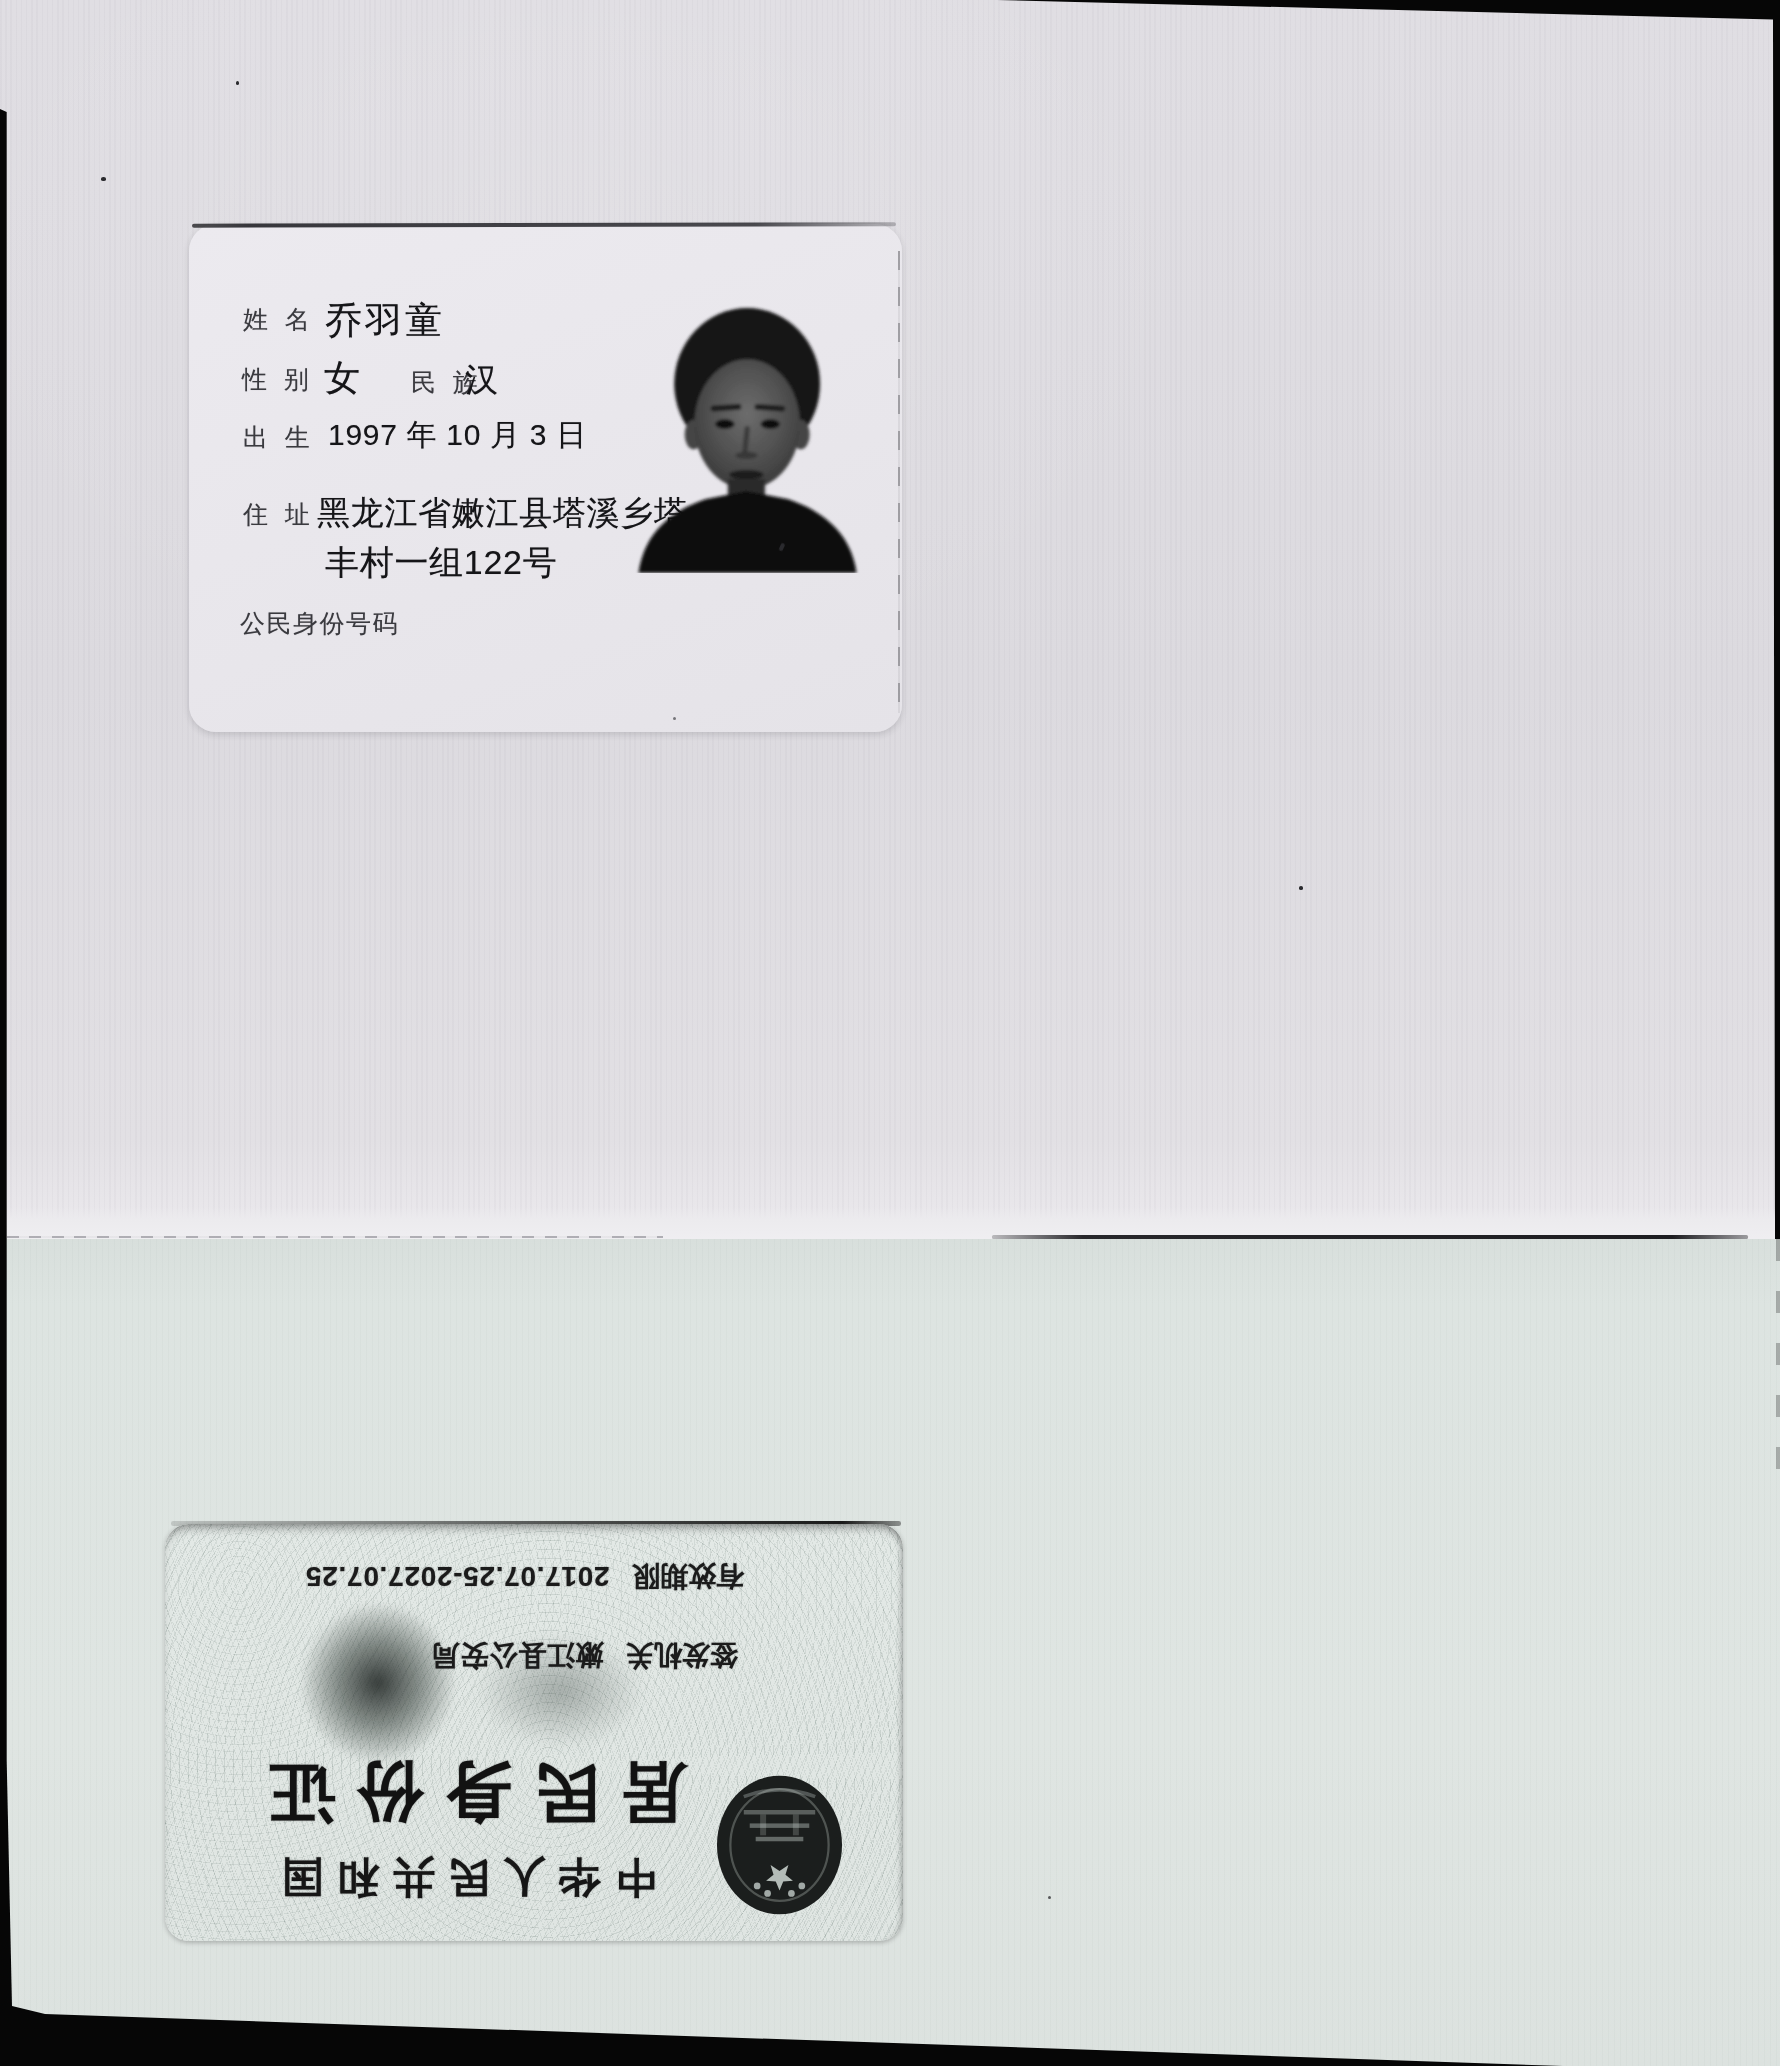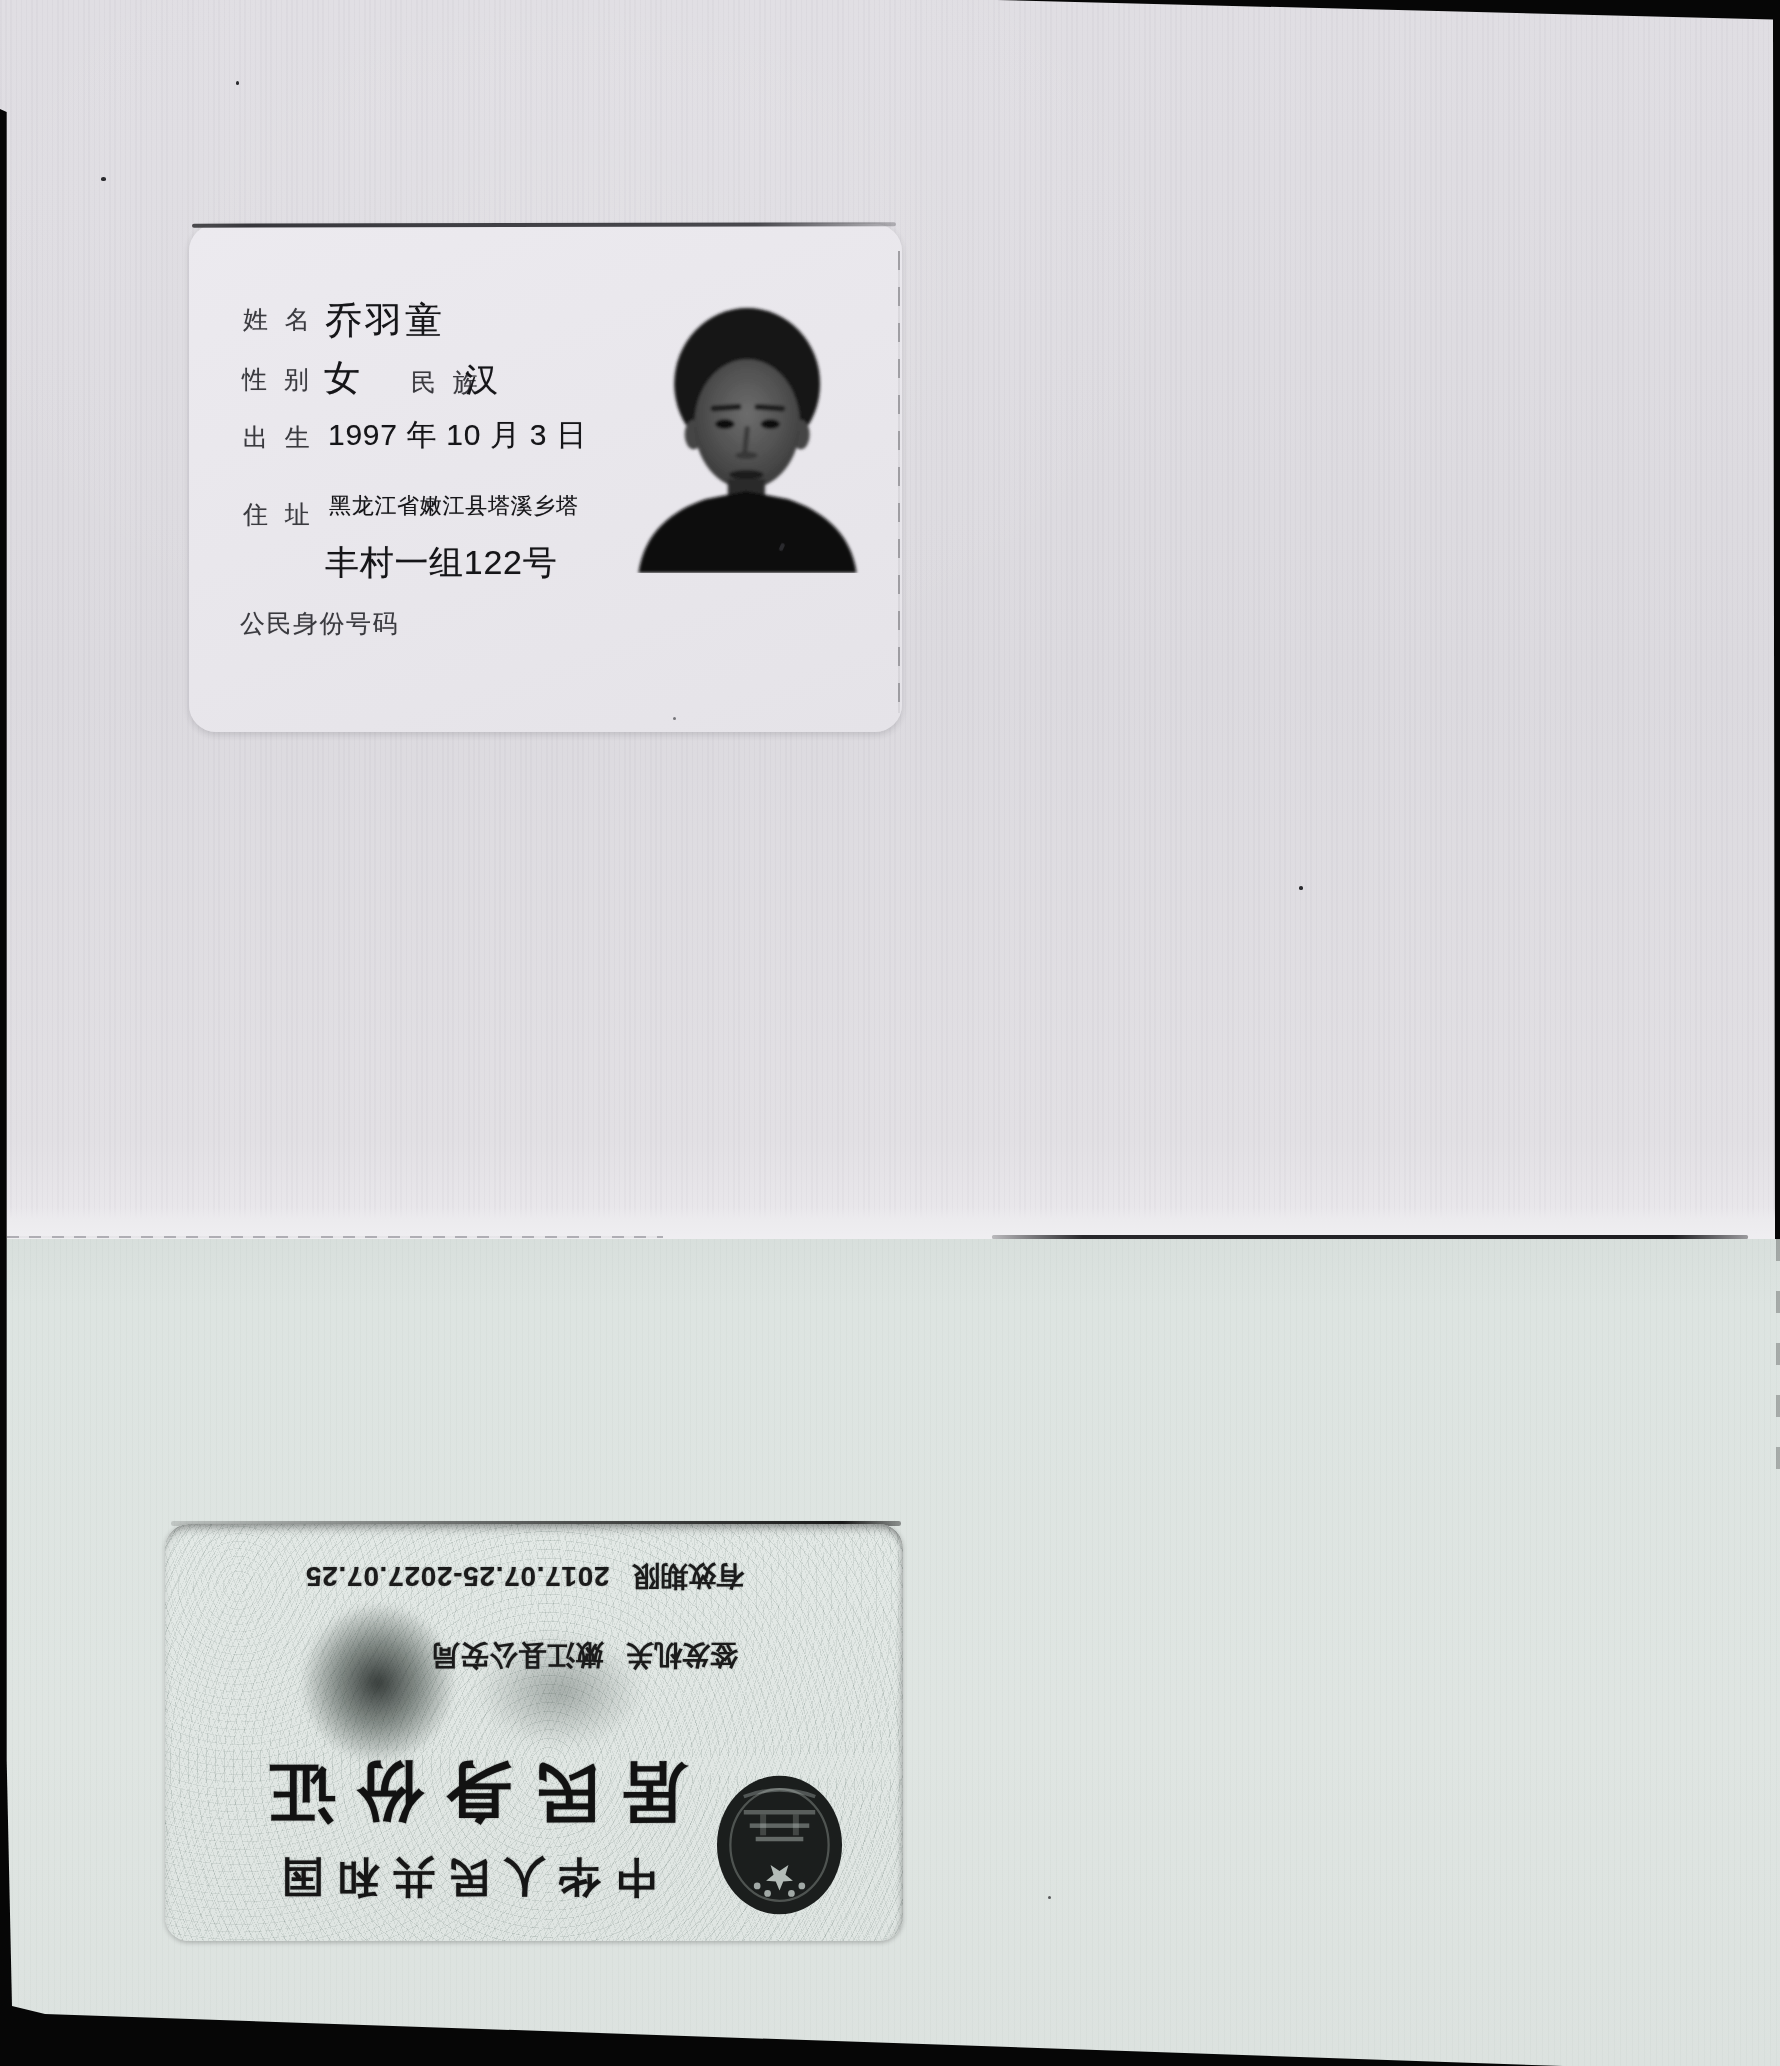--- a/index.html
+++ b/index.html
@@ -45,21 +45,21 @@
 
   .row-name-label{left:54px;top:79px;}
   .row-name-value{left:136px;top:72px;font-size:37px;letter-spacing:3px;}
   .row-gender-label{left:53px;top:139px;text-align:right;}
   .row-gender-value{left:135px;top:130px;font-size:36px;}
   .row-ethnic-label{left:222px;top:142px;font-size:24px;word-spacing:7.5px;text-align:right;}
   .row-ethnic-value{left:276px;top:134px;font-size:33px;}
   .row-birth-label{left:54px;top:197px;text-align:center;}
   .row-birth-value{left:139px;top:191px;font-size:30px;letter-spacing:0.7px;}
   .row-addr-label{left:54px;top:274px;}
-  .row-addr1{left:140px;top:267px;font-size:22px;letter-spacing:0.7px;}
+  .row-addr1{left:128px;top:267px;font-size:33px;letter-spacing:0.7px;}
   .row-addr2{left:136px;top:316px;font-size:34px;letter-spacing:0.7px;}
   .row-id-label{left:51px;top:383px;font-size:27px;word-spacing:1.5px;letter-spacing:1.5px;color:#28282c;}
   .row-id-value{left:246px;top:371px;font-size:37px;font-weight:700;letter-spacing:0.7px;color:#111114;}
 
   .photo{position:absolute;left:445px;top:72px;width:227px;height:277px;overflow:hidden;}
 
   
   .card-back{position:absolute;left:165px;top:1524px;width:738px;height:417px;border-radius:24px;overflow:hidden;
     background:
       repeating-radial-gradient(circle at 52% 58%, rgba(85,105,98,.16) 0 0.7px, transparent 0.7px 9px),

